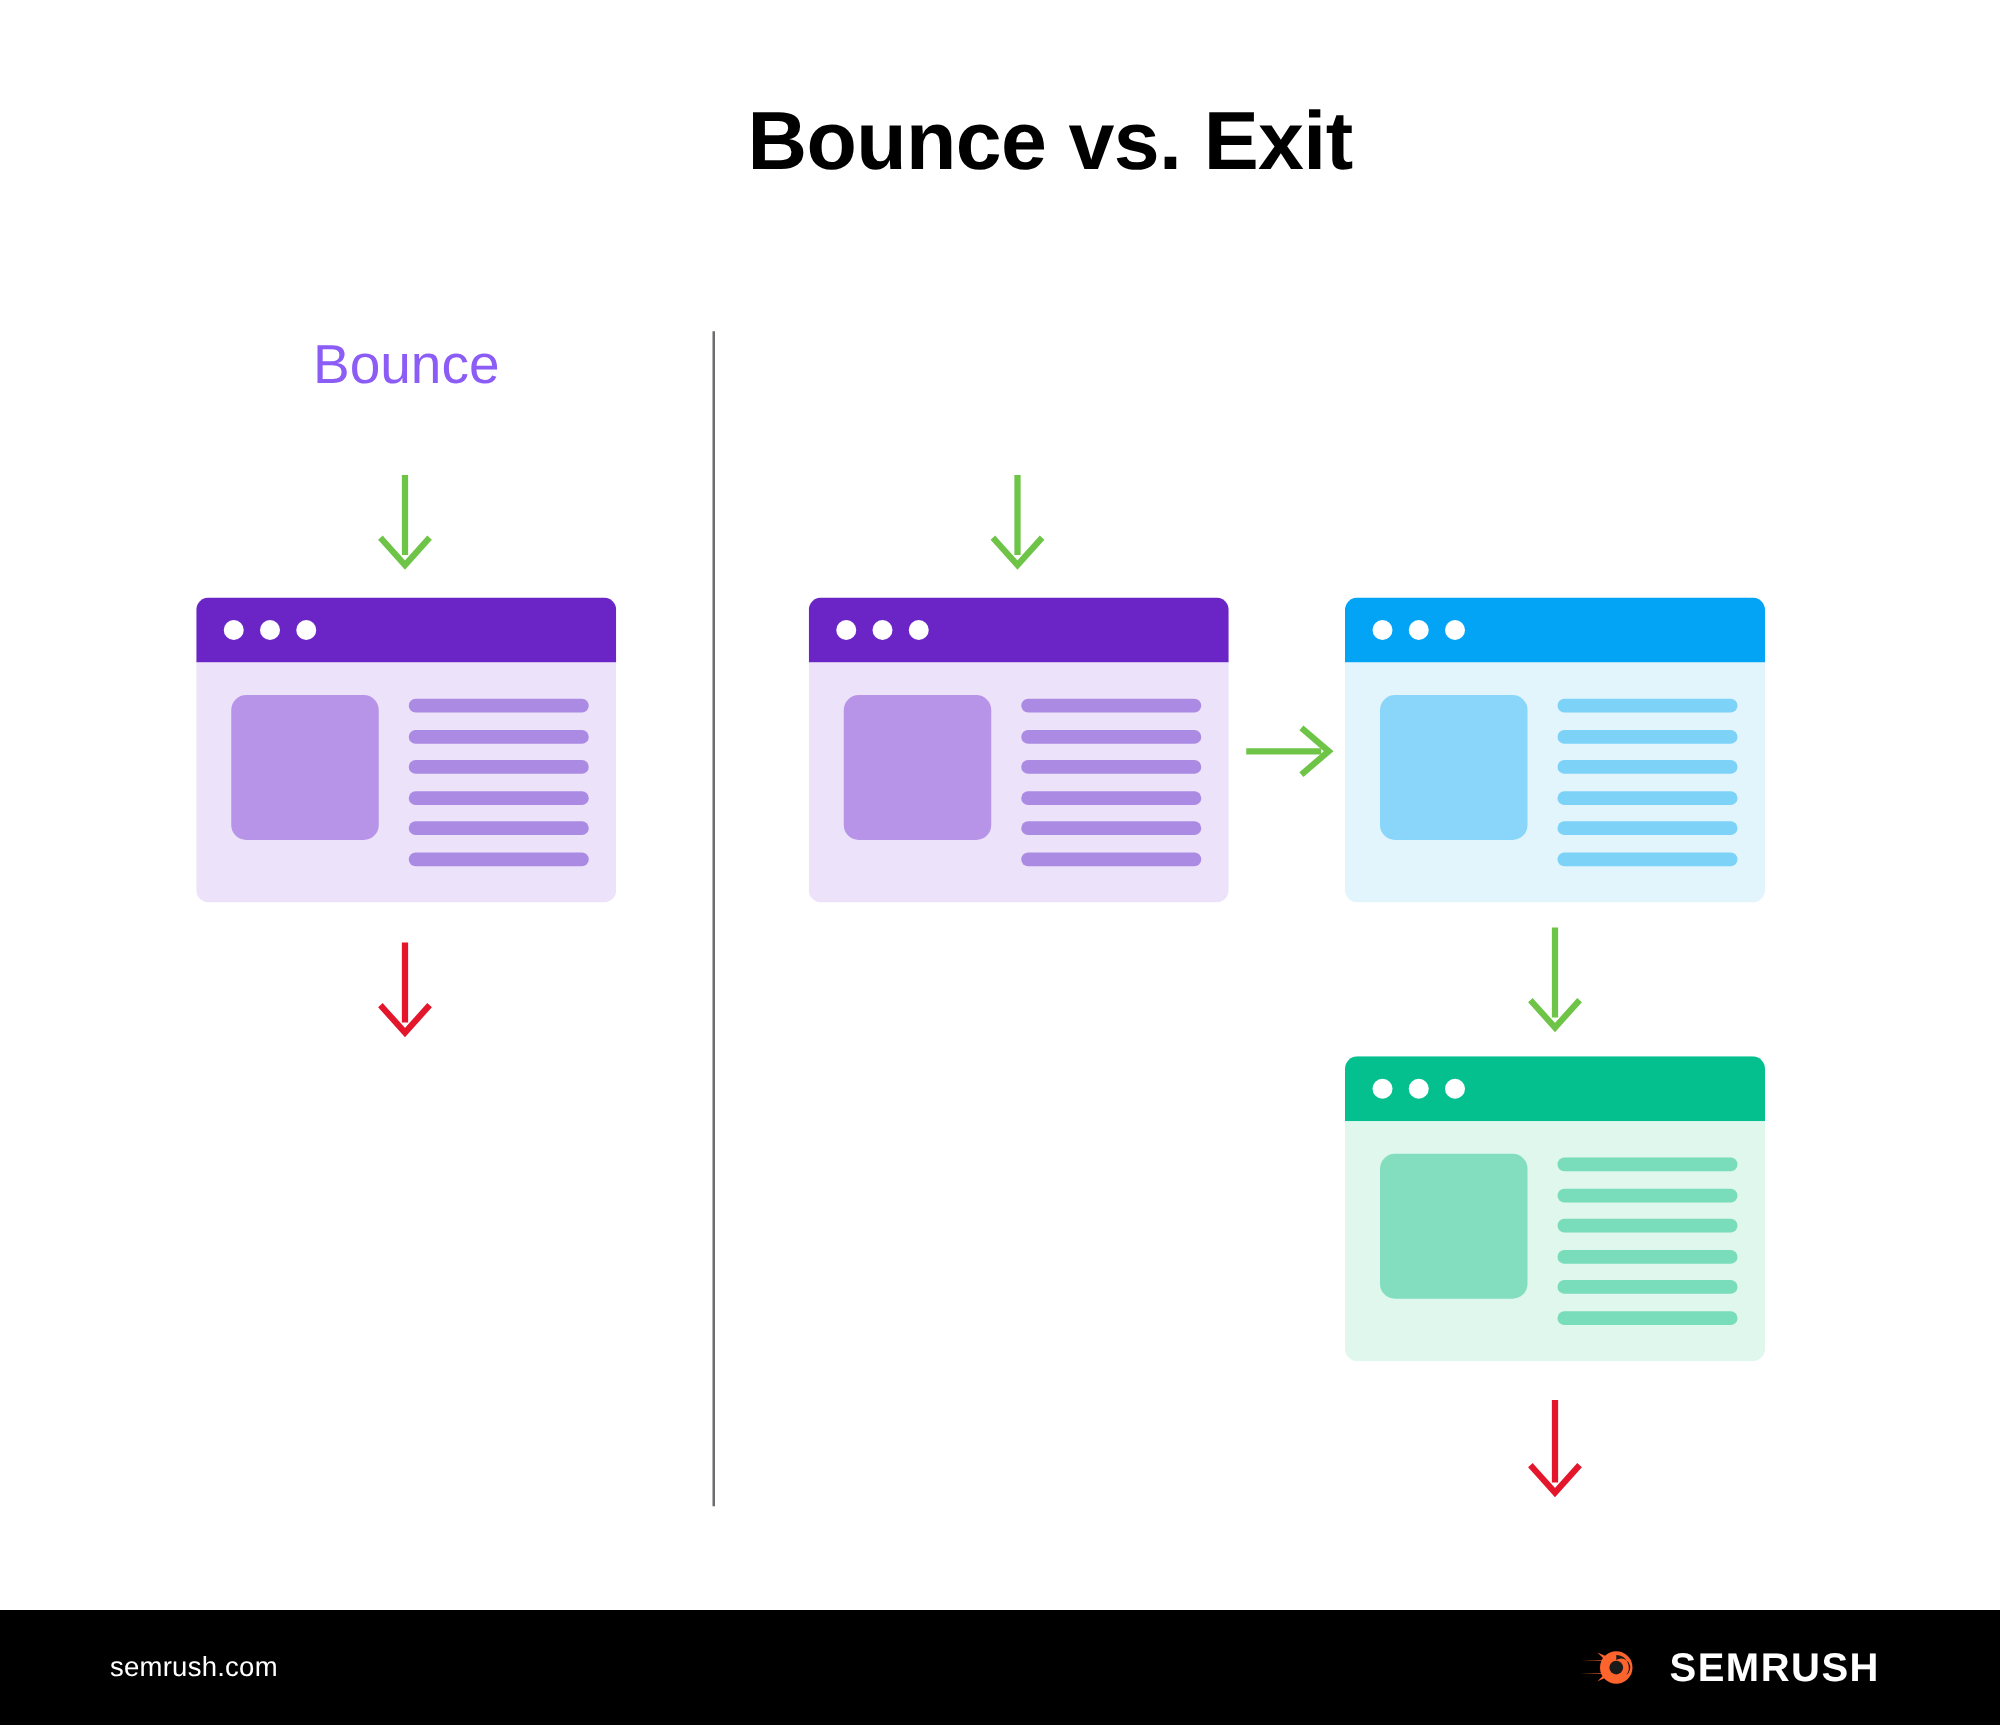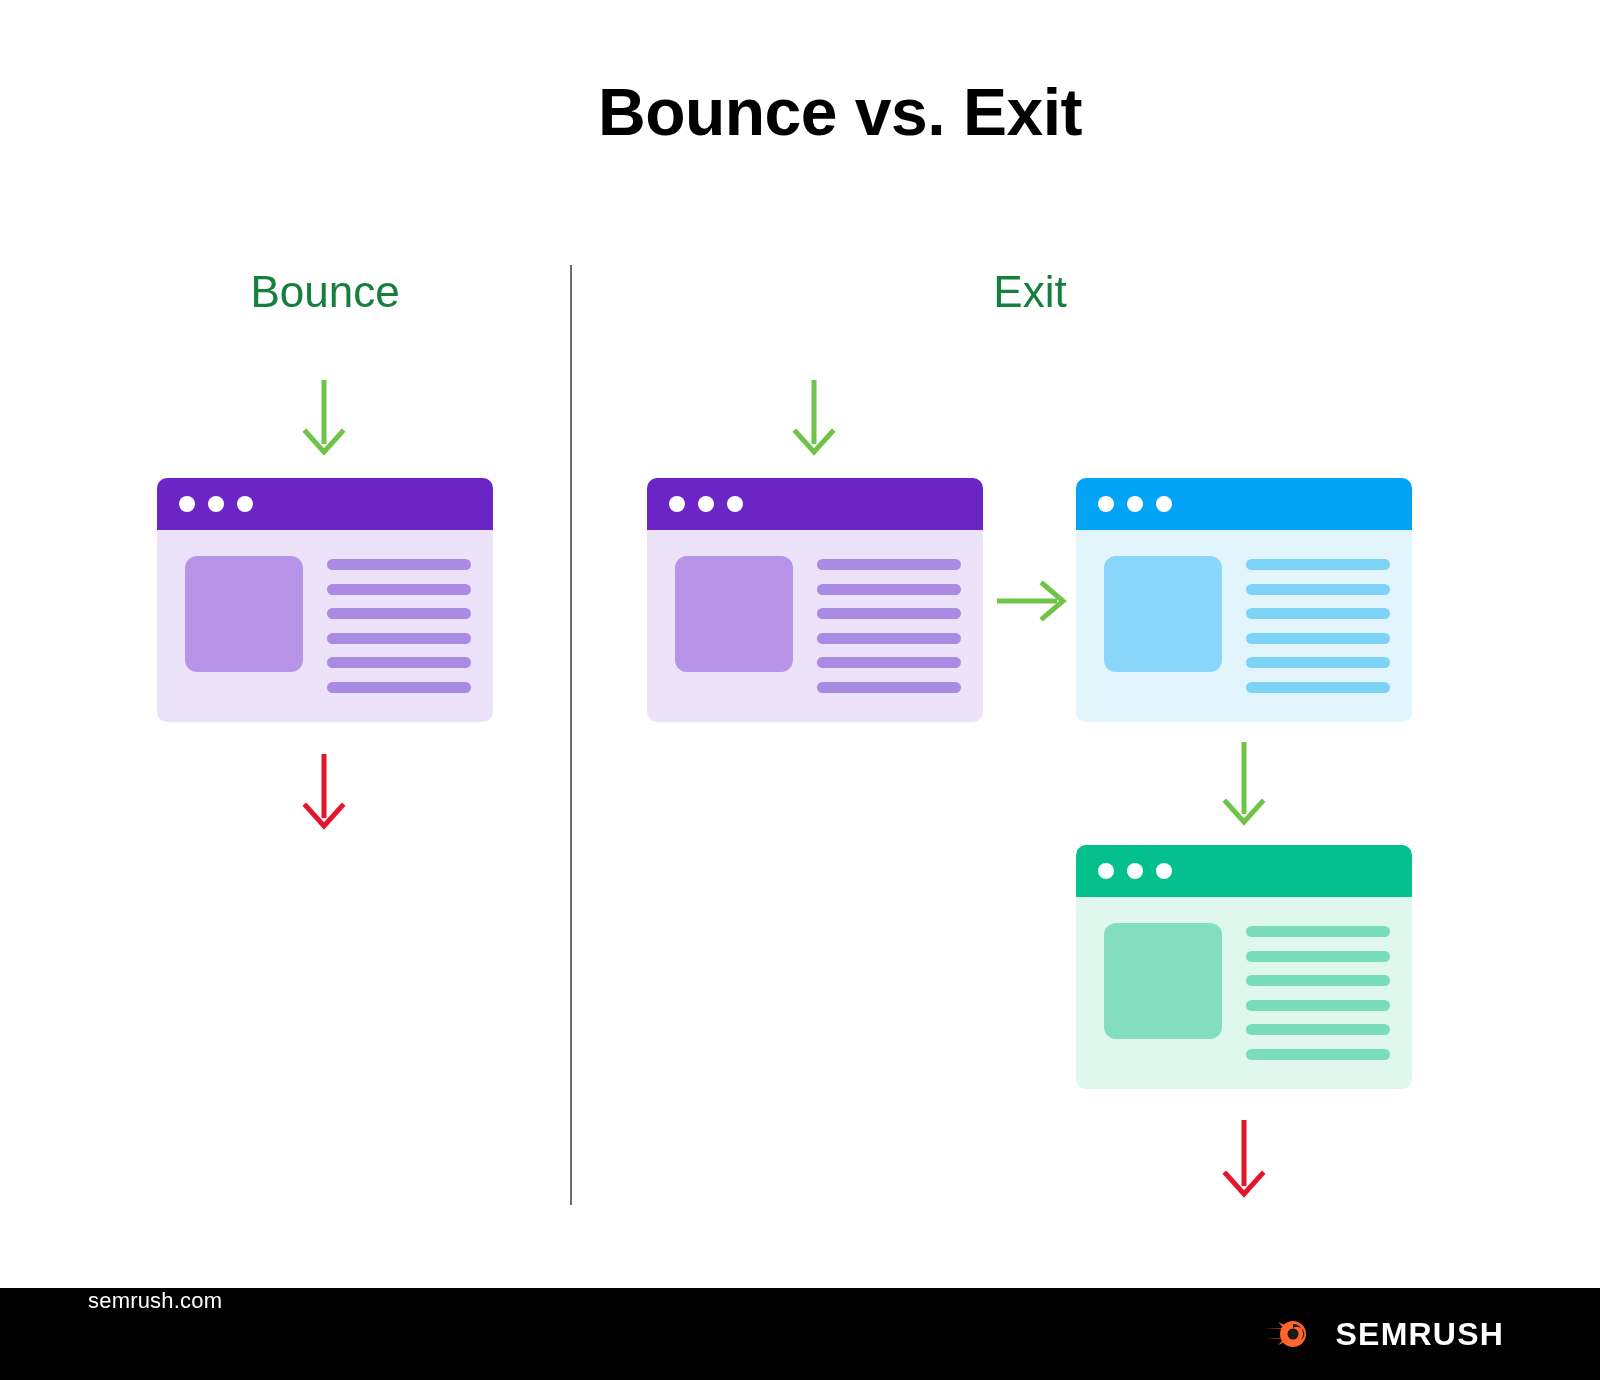--- a/index.html
+++ b/index.html
@@ -17,21 +17,21 @@
     text-align:center;
     font-size:66px; font-weight:bold; color:#000000;
     letter-spacing:-0.5px;
     line-height:1.1;
     margin-left:40px;
   }
 
   
   .col-label {
     position:absolute;
-    font-size:44px; font-weight:400; color:#15803d;
+    font-size:44px; font-weight:400; color:#8b5cf6;
     text-align:center; line-height:1.1;
   }
   .col-label.bounce { top:268px; left:120px; width:410px; }
   .col-label.exit   { top:268px; left:830px; width:400px; }
 
   
   .divider {
     position:absolute;
     left:570px; top:265px;
     width:2px; height:940px;
@@ -111,21 +111,21 @@
   #arrow-exit-in     { left:786px;  top:378px; }
   #arrow-exit-right  { left:995px;  top:578px; }
   #arrow-exit-down   { left:1216px; top:740px; }
   #arrow-exit-out    { left:1216px; top:1118px; }
 
   
   .footer {
     position:absolute; left:0; bottom:0;
     width:1600px; height:92px;
     background:#000000;
-    display:flex; justify-content:space-between;
+    display:flex; align-items:center; justify-content:space-between;
     padding:0 96px 0 88px;
   }
   .footer-url {
     color:#ffffff; font-size:22px; font-weight:400;
     letter-spacing:0.2px;
   }
   .footer-brand {
     display:flex; align-items:center; gap:26px;
   }
   .footer-brand .wordmark {
@@ -134,21 +134,20 @@
   }
 </style>
 </head>
 <body>
 
 <div class="page">
 
   <div class="title">Bounce vs. Exit</div>
 
   <div class="col-label bounce">Bounce</div>
-  <div class="col-label exit">Exit</div>
 
   <div class="divider"></div>
 
   <div class="arrow" id="arrow-bounce-in">
     <svg width="56" height="78" viewBox="0 0 56 78" xmlns="http://www.w3.org/2000/svg">
       <line x1="28" y1="2" x2="28" y2="66" stroke="#6ec447" stroke-width="5"></line>
       <polyline points="10,54 28,74 46,54" fill="none" stroke="#6ec447" stroke-width="5" stroke-linecap="square"></polyline>
     </svg>
   </div>
 

